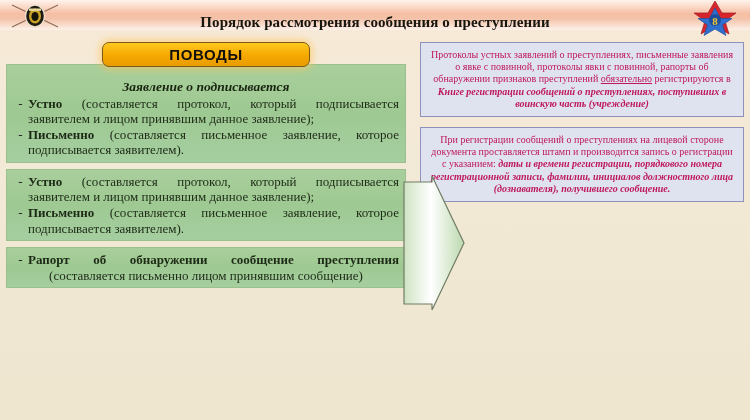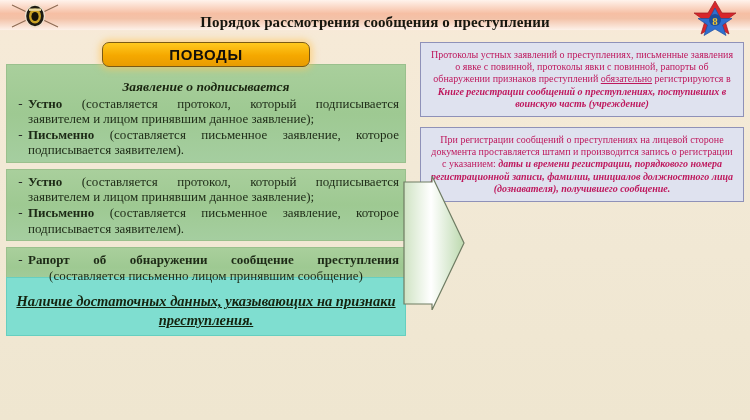--- a/index.html
+++ b/index.html
@@ -168,23 +168,20 @@
     </div>
 
     <div class="greenbox gb3">
       <div class="row">
         <div class="dash">-</div>
         <div class="row-text j"><span class="b">Рапорт об обнаружении сообщение преступления</span></div>
       </div>
       <div class="center" style="font-size:13px;line-height:1.2;"> (составляется письменно лицом принявшим сообщение)</div>
     </div>
 
-    <div class="tealbox">
-      <div class="teal-text">Наличие достаточных данных, указывающих на признаки преступления.</div>
-    </div>
   </div>
 
   <svg class="arrow" viewBox="0 0 68 134" preserveAspectRatio="none">
     <defs>
       <linearGradient id="agrad" x1="0" y1="0" x2="1" y2="0">
         <stop offset="0%" stop-color="#cfe3c3"></stop>
         <stop offset="45%" stop-color="#ffffff"></stop>
         <stop offset="100%" stop-color="#bcd9ae"></stop>
       </linearGradient>
     </defs>

